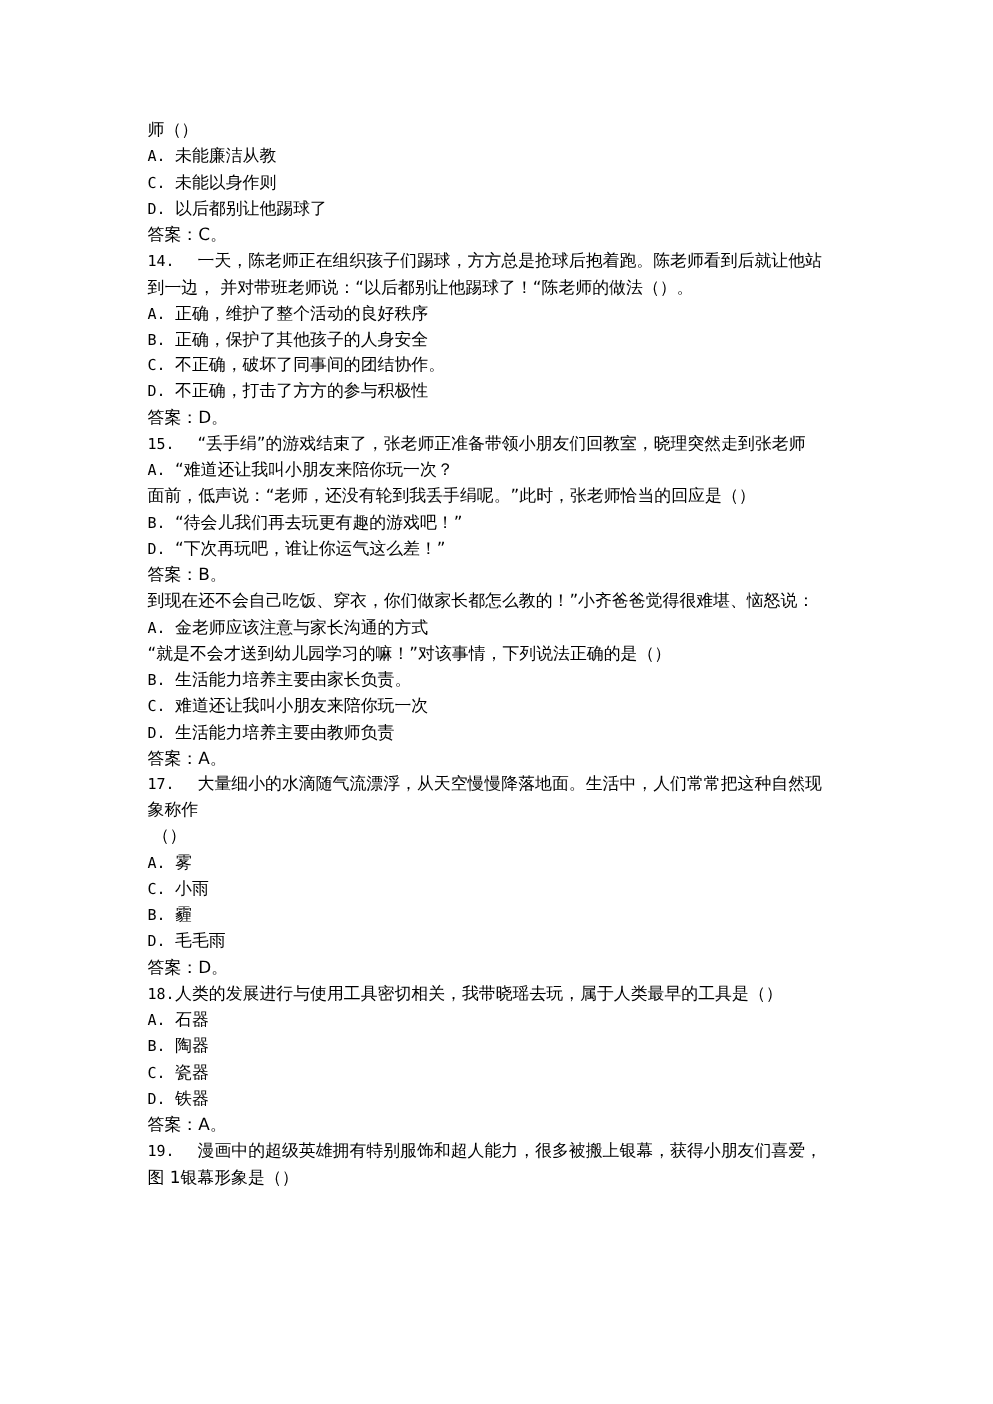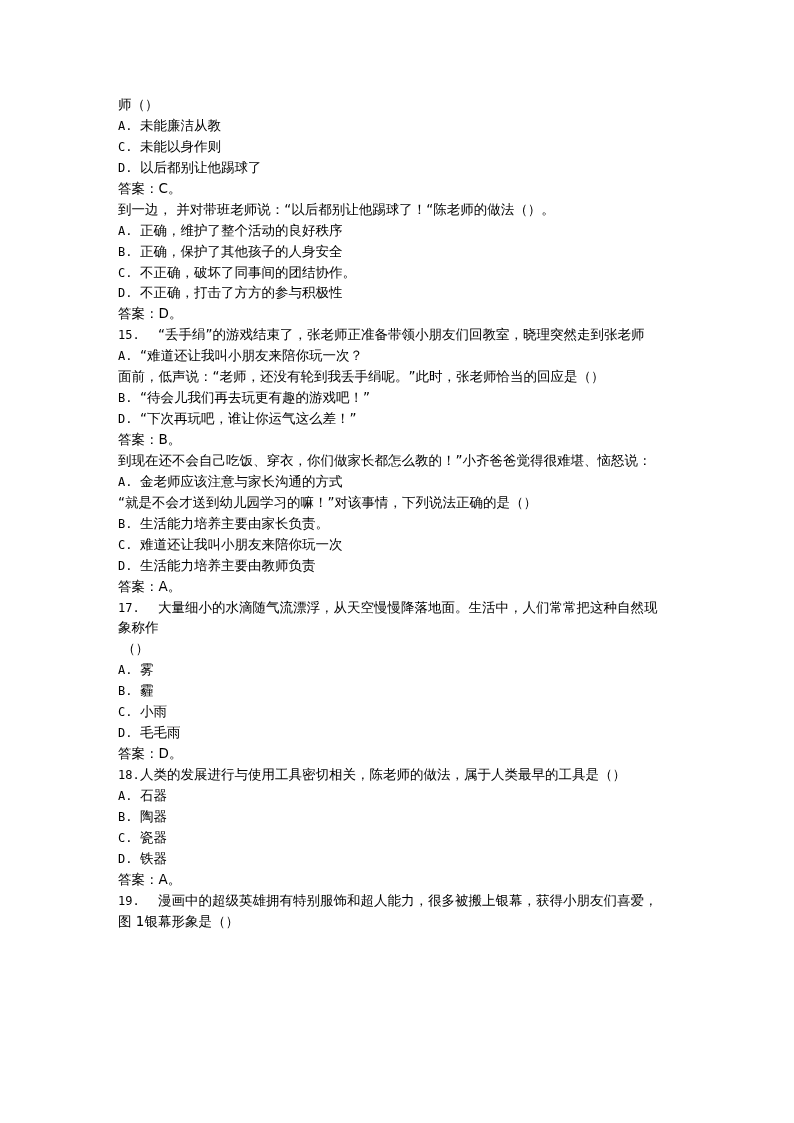--- a/index.html
+++ b/index.html
@@ -41,20 +41,21 @@
 <body>
 
 <div class="page">
 
   <div class="line"><span>师（）</span></div>
   <div class="line"><span class="opt-key">A.</span><span>未能廉洁从教</span></div>
   <div class="line"><span class="opt-key">C.</span><span>未能以身作则</span></div>
   <div class="line"><span class="opt-key">D.</span><span>以后都别让他踢球了</span></div>
   <div class="line">答案：C。</div>
 
+  <div class="line"><span class="num">14.</span><span>一天，陈老师正在组织孩子们踢球，方方总是抢球后抱着跑。陈老师看到后就让他站</span></div>
   <div class="line">到一边， 并对带班老师说：“以后都别让他踢球了！“陈老师的做法（）。</div>
   <div class="line"><span class="opt-key">A.</span><span>正确，维护了整个活动的良好秩序</span></div>
   <div class="line"><span class="opt-key">B.</span><span>正确，保护了其他孩子的人身安全</span></div>
   <div class="line"><span class="opt-key">C.</span><span>不正确，破坏了同事间的团结协作。</span></div>
   <div class="line"><span class="opt-key">D.</span><span>不正确，打击了方方的参与积极性</span></div>
   <div class="line">答案：D。</div>
 
   <div class="line"><span class="num">15.</span><span>“丢手绢”的游戏结束了，张老师正准备带领小朋友们回教室，晓理突然走到张老师</span></div>
   <div class="line"><span class="opt-key">A.</span><span>“难道还让我叫小朋友来陪你玩一次？</span></div>
   <div class="line">面前，低声说：“老师，还没有轮到我丢手绢呢。”此时，张老师恰当的回应是（）</div>
@@ -67,26 +68,26 @@
   <div class="line">“就是不会才送到幼儿园学习的嘛！”对该事情，下列说法正确的是（）</div>
   <div class="line"><span class="opt-key">B.</span><span>生活能力培养主要由家长负责。</span></div>
   <div class="line"><span class="opt-key">C.</span><span>难道还让我叫小朋友来陪你玩一次</span></div>
   <div class="line"><span class="opt-key">D.</span><span>生活能力培养主要由教师负责</span></div>
   <div class="line">答案：A。</div>
 
   <div class="line"><span class="num">17.</span><span>大量细小的水滴随气流漂浮，从天空慢慢降落地面。生活中，人们常常把这种自然现</span></div>
   <div class="line">象称作</div>
   <div class="line indent-half">（）</div>
   <div class="line"><span class="opt-key">A.</span><span>雾</span></div>
+  <div class="line"><span class="opt-key">C.</span><span>小雨</span></div>
   <div class="line"><span class="opt-key">B.</span><span>霾</span></div>
-  <div class="line"><span class="opt-key">C.</span><span>小雨</span></div>
   <div class="line"><span class="opt-key">D.</span><span>毛毛雨</span></div>
   <div class="line">答案：D。</div>
 
-  <div class="line"><span class="num tight">18.</span><span>人类的发展进行与使用工具密切相关，陈老师的做法，属于人类最早的工具是（）</span></div>
+  <div class="line"><span class="num tight">18.</span><span>人类的发展进行与使用工具密切相关，我带晓瑶去玩，属于人类最早的工具是（）</span></div>
   <div class="line"><span class="opt-key">A.</span><span>石器</span></div>
   <div class="line"><span class="opt-key">B.</span><span>陶器</span></div>
   <div class="line"><span class="opt-key">C.</span><span>瓷器</span></div>
   <div class="line"><span class="opt-key">D.</span><span>铁器</span></div>
   <div class="line">答案：A。</div>
 
   <div class="line"><span class="num">19.</span><span>漫画中的超级英雄拥有特别服饰和超人能力，很多被搬上银幕，获得小朋友们喜爱，</span></div>
   <div class="line">图 1银幕形象是（）</div>
 </div>
 

